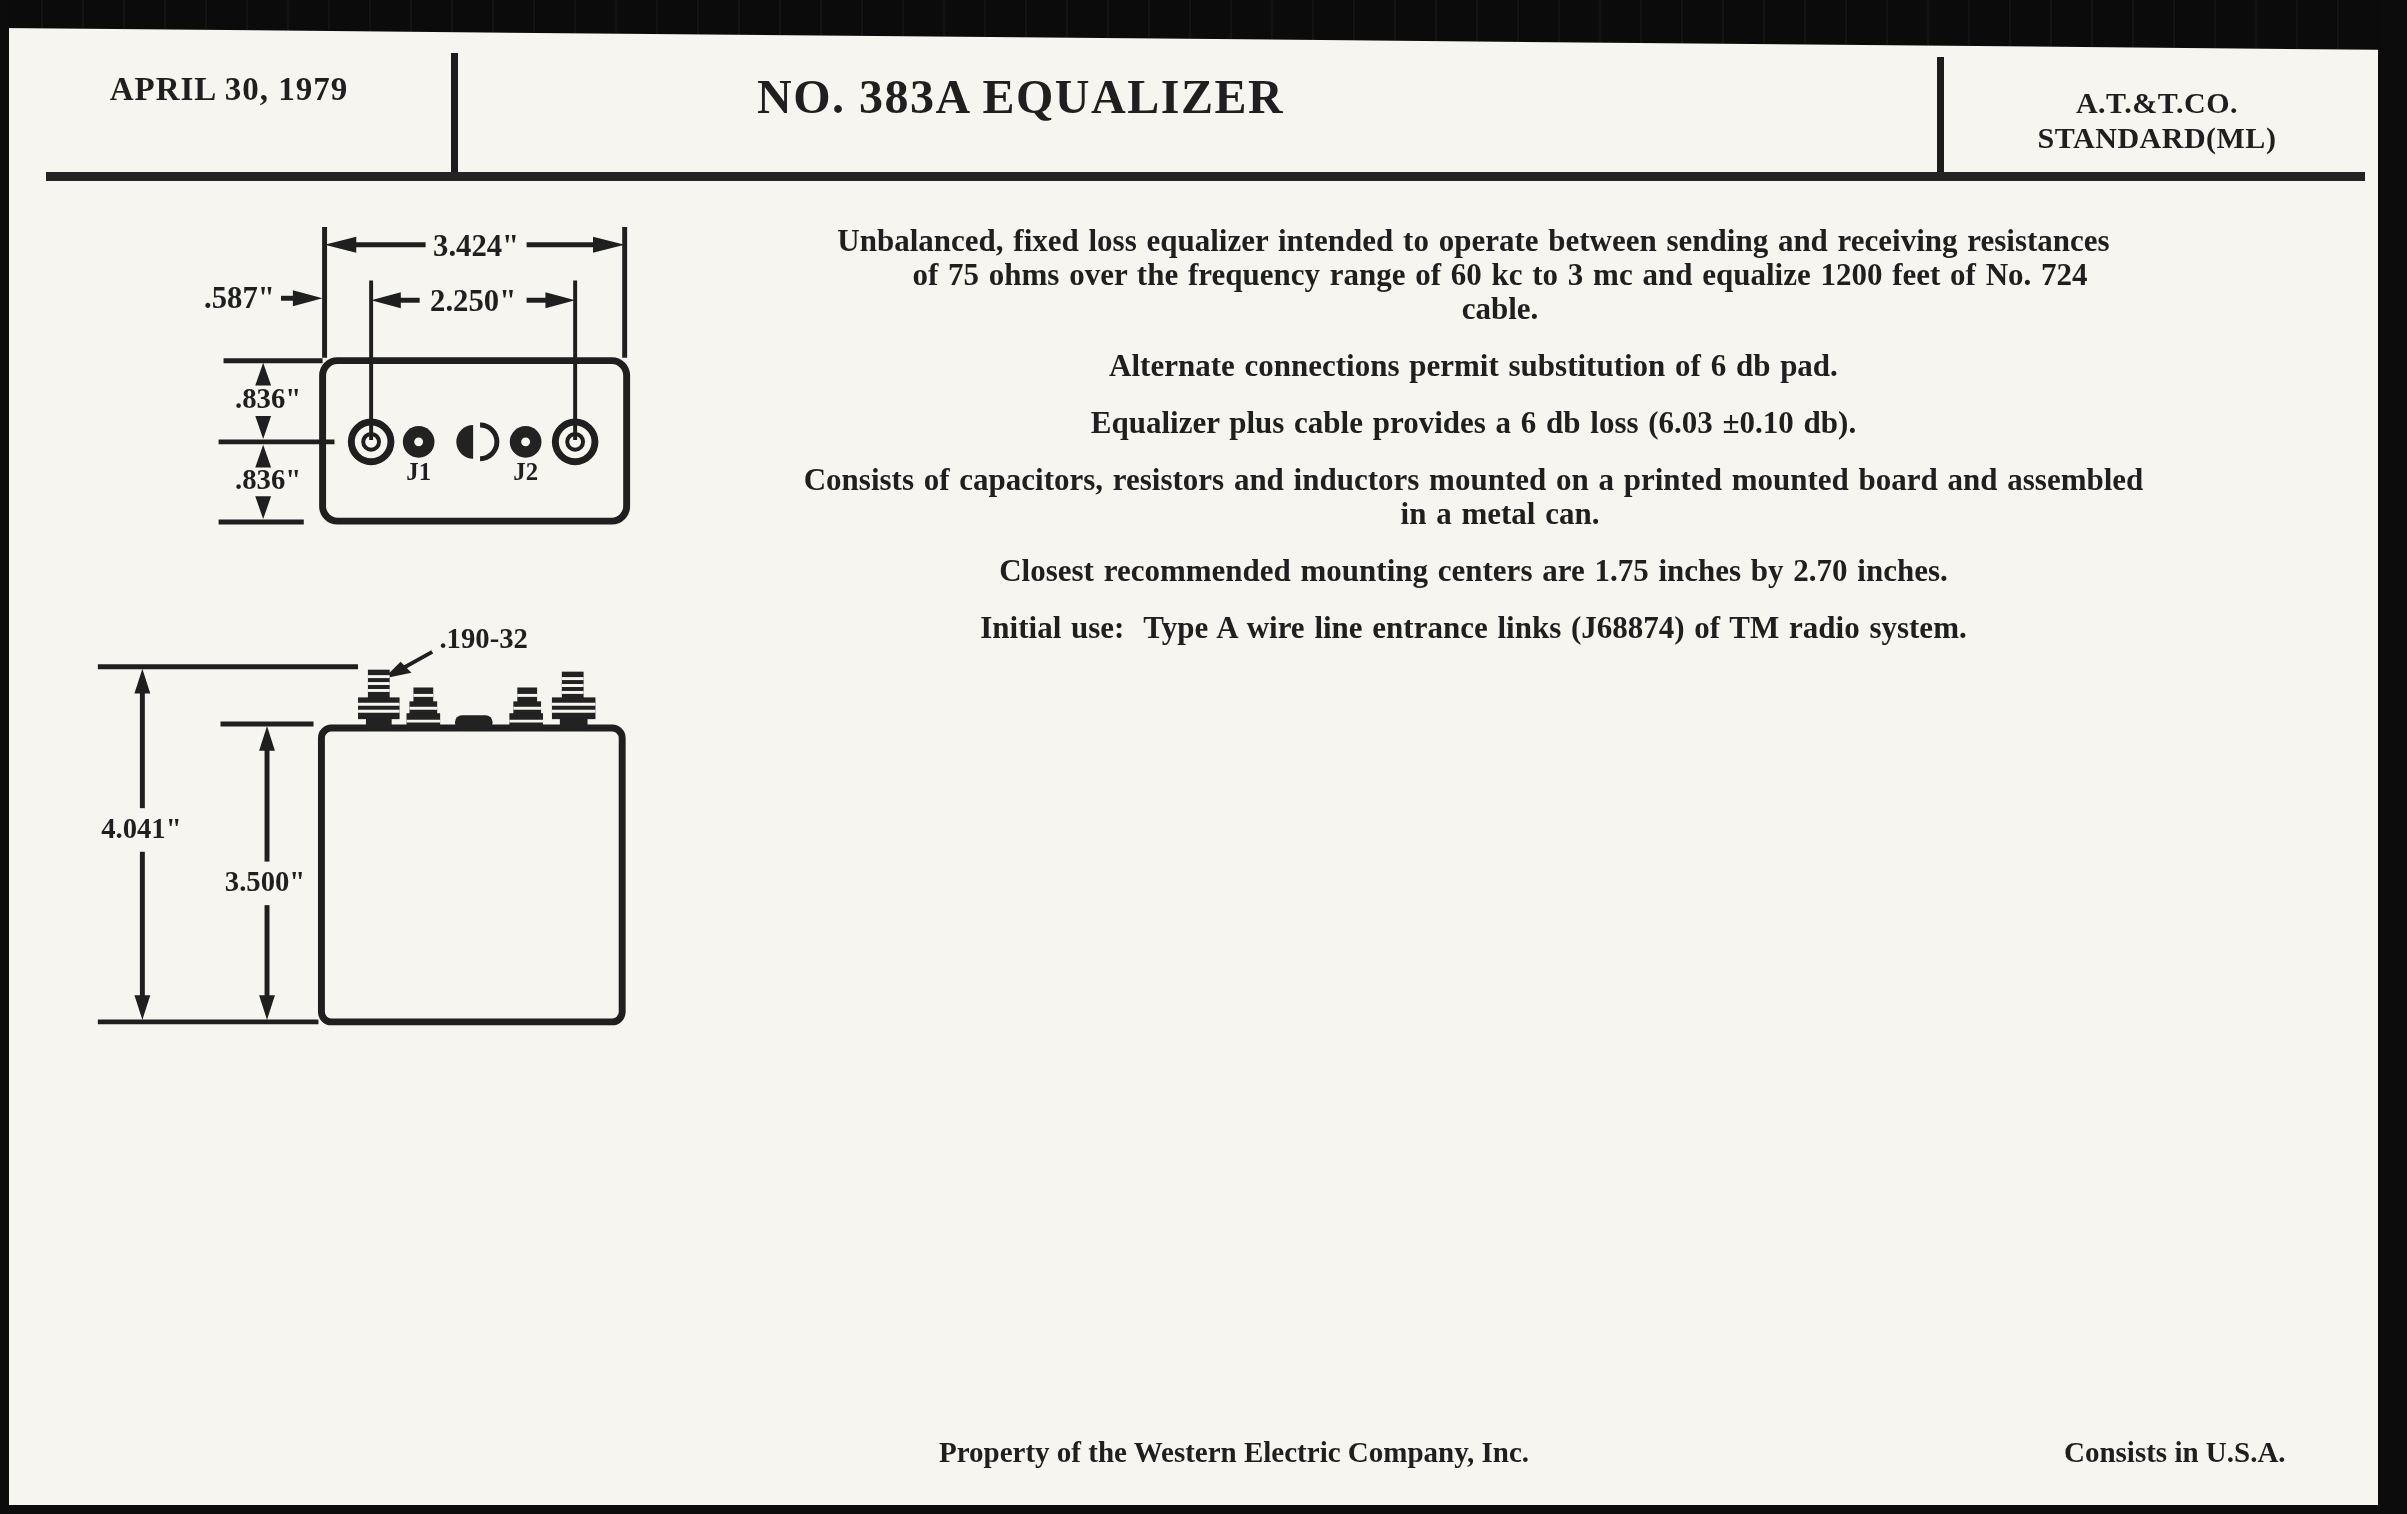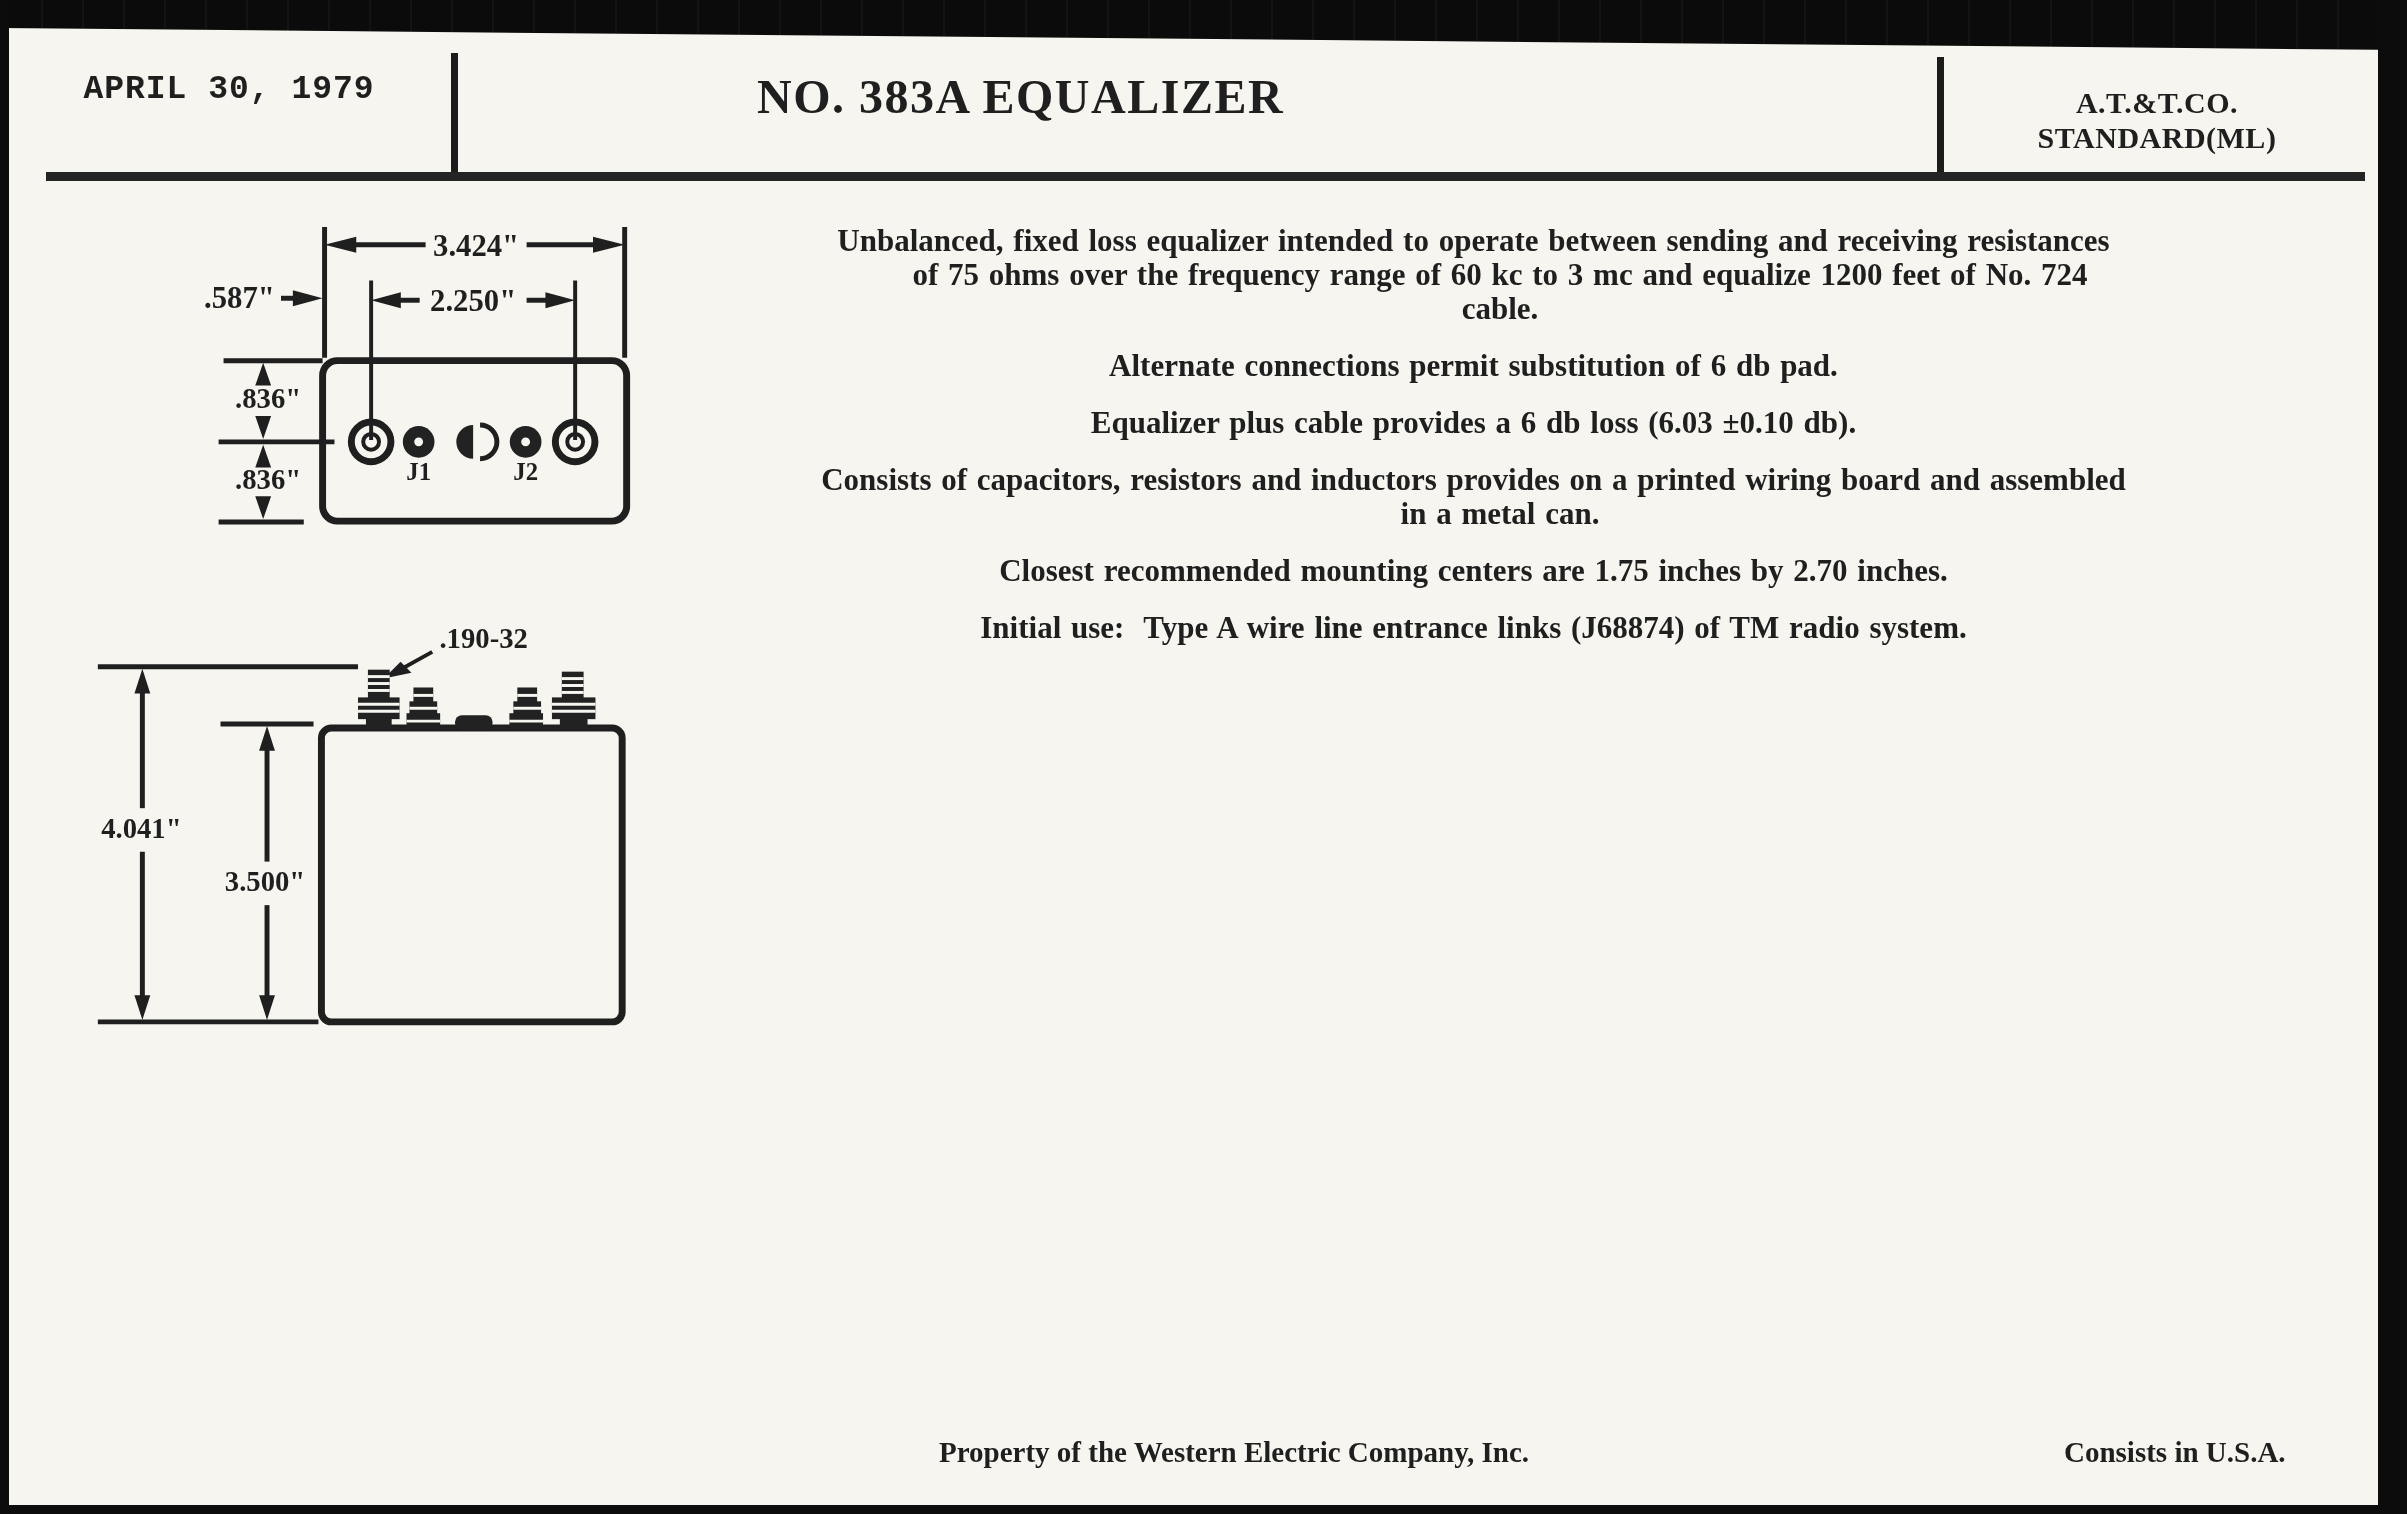--- a/index.html
+++ b/index.html
@@ -15,21 +15,21 @@
     clip-path:polygon(0 0,2408px 0,2408px 50px,0 28px);
     background:#0b0b0b;
     background-image:repeating-linear-gradient(90deg,rgba(255,255,255,0.035) 0 2px,rgba(0,0,0,0) 2px 41px);
   }
   .edge-left{left:0;top:0;width:9px;height:1515px;}
   .edge-right{left:2378px;top:0;width:30px;height:1515px;}
   .edge-bottom{left:0;top:1505px;width:2408px;height:10px;}
 
   .hdr-date{
     position:absolute;left:46px;top:71px;width:366px;text-align:center;
-    font-size:33px;font-weight:bold;letter-spacing:1px;white-space:nowrap;font-family:Liberation Mono, monospace;
+    font-size:33px;font-weight:bold;letter-spacing:1px;white-space:nowrap;
   }
   .hdr-title{
     position:absolute;left:757px;top:69px;width:950px;text-align:left;
     font-size:48px;font-weight:bold;letter-spacing:1.5px;white-space:nowrap;
   }
   .hdr-org{
     position:absolute;left:1944px;top:69px;width:426px;text-align:center;
     font-size:30px;font-weight:bold;line-height:35px;letter-spacing:0.5px;margin-top:16px;
   }
   .hdr-div{position:absolute;width:7px;background:#1c1c1c;}
@@ -80,21 +80,21 @@
   <div>STANDARD(ML)</div>
 </div>
 <div class="hdr-rule"></div>
 
 <div class="copy">
   <p>Unbalanced, fixed loss equalizer intended to operate between sending and receiving resistances
 of 75 ohms over the frequency range of 60 kc to 3 mc and equalize 1200 feet of No. 724
 cable.</p>
   <p>Alternate connections permit substitution of 6 db pad.</p>
   <p>Equalizer plus cable provides a 6 db loss (6.03 ±0.10 db).</p>
-  <p>Consists of capacitors, resistors and inductors provides on a printed wiring board and assembled
+  <p>Consists of capacitors, resistors and inductors mounted on a printed mounted board and assembled
 in a metal can.</p>
   <p>Closest recommended mounting centers are 1.75 inches by 2.70 inches.</p>
   <p>Initial use:&nbsp; Type A wire line entrance links (J68874) of TM radio system.</p>
 </div>
 
 <div class="diagram dg-top">
 <svg width="515" height="327" viewBox="0 0 520 330">
   <g>
     <rect class="thick" x="146" y="149" width="307" height="162" rx="15"></rect>
   </g>

